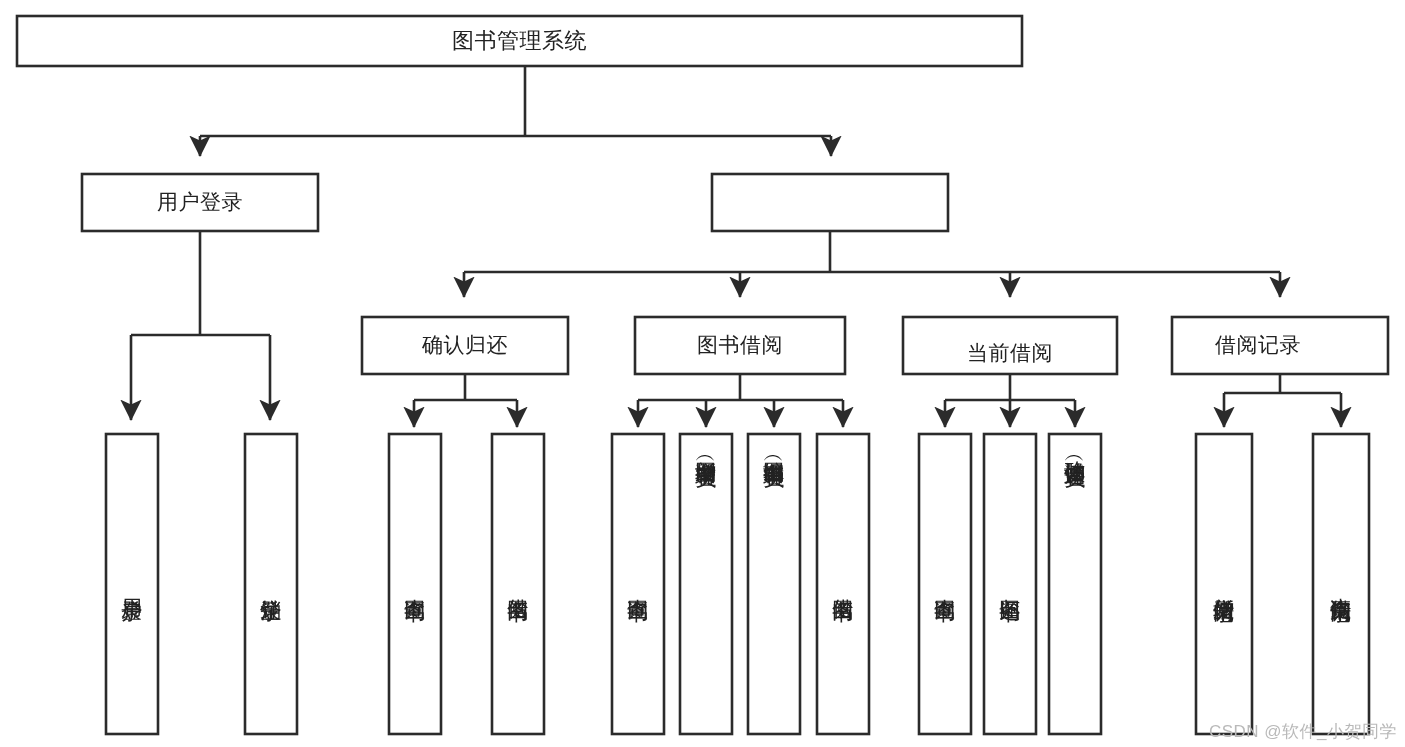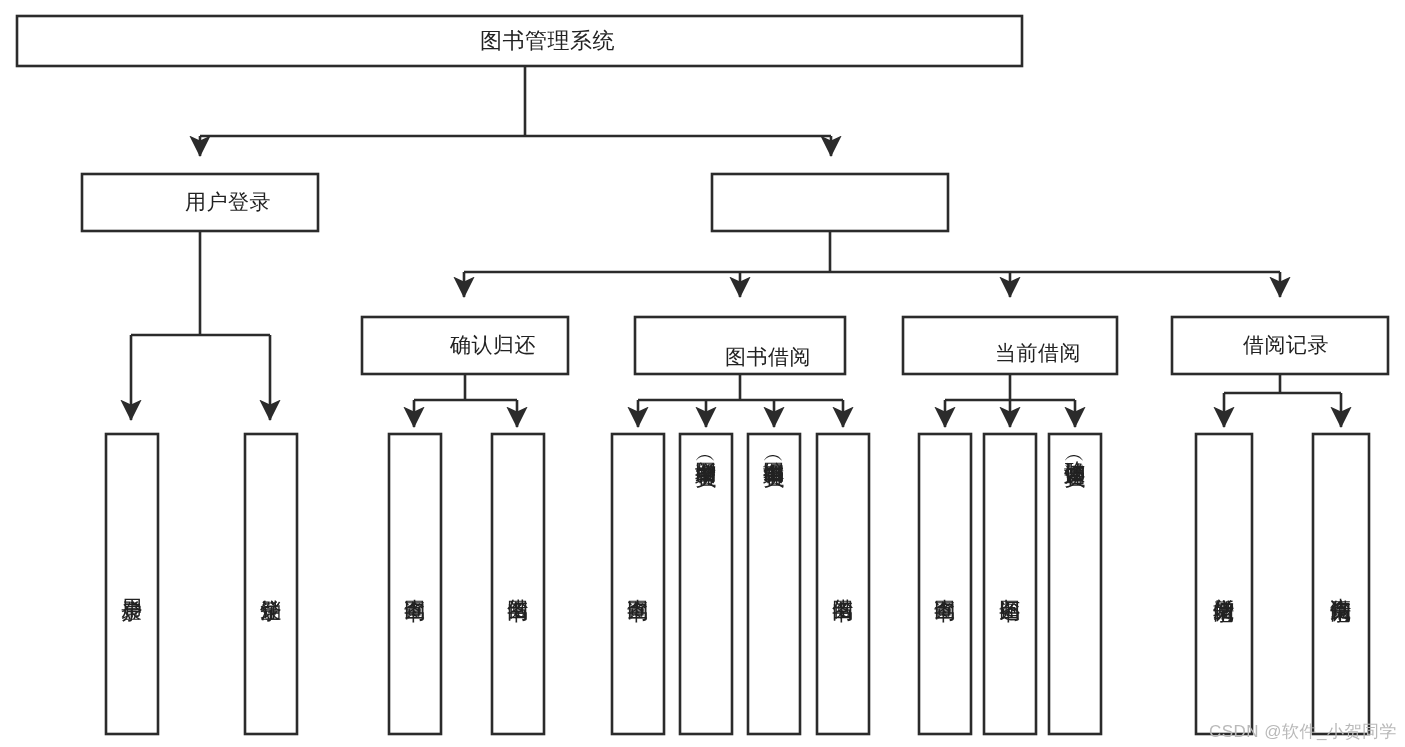--- a/index.html
+++ b/index.html
@@ -18,21 +18,20 @@
   .boxlabel{
     position:absolute;
     display:flex;align-items:center;justify-content:center;
     color:#222222;
     font-size:21px;
     line-height:1.18;
     letter-spacing:0.5px;
     text-align:center;
     white-space:nowrap;
     pointer-events:none;
-    padding-left:28px;
   }
   .boxlabel.root{font-size:22px;}
   .vlabel{
     position:absolute;
     display:flex;align-items:center;justify-content:center;
     color:#222222;
     font-size:21px;
     line-height:1.30;
     letter-spacing:1px;
     writing-mode:vertical-rl;
@@ -143,21 +142,21 @@
 
     <rect class="nodebox" x="1196" y="434" width="56" height="300"></rect>
     <rect class="nodebox" x="1313" y="434" width="56" height="300"></rect>
   </svg>
 
   <div class="boxlabel root" style="left:17px;top:16px;width:1005px;height:50px;">图书管理系统</div>
 
   <div class="boxlabel" style="left:82px;top:174px;width:236px;height:57px;">用户登录</div>
 
   <div class="boxlabel" style="left:362px;top:317px;width:206px;height:57px;">确认归还</div>
-  <div class="boxlabel" style="left:635px;top:317px;width:210px;height:57px;margin-top:12px;">图书借阅</div>
+  <div class="boxlabel" style="left:635px;top:317px;width:210px;height:57px;">图书借阅</div>
   <div class="boxlabel" style="left:903px;top:317px;width:214px;height:72px;">当前借阅</div>
   <div class="boxlabel" style="left:1172px;top:317px;width:172px;height:57px;">借阅记录</div>
 
   <div class="vlabel" style="left:106px;top:434px;width:52px;height:300px;">用户登录</div>
   <div class="vlabel" style="left:245px;top:434px;width:52px;height:300px;">注销登录</div>
 
   <div class="vlabel" style="left:389px;top:434px;width:52px;height:300px;">查询图书</div>
   <div class="vlabel" style="left:492px;top:434px;width:52px;height:300px;">借阅图书</div>
 
   <div class="vlabel" style="left:612px;top:434px;width:52px;height:300px;">查询图书</div>

